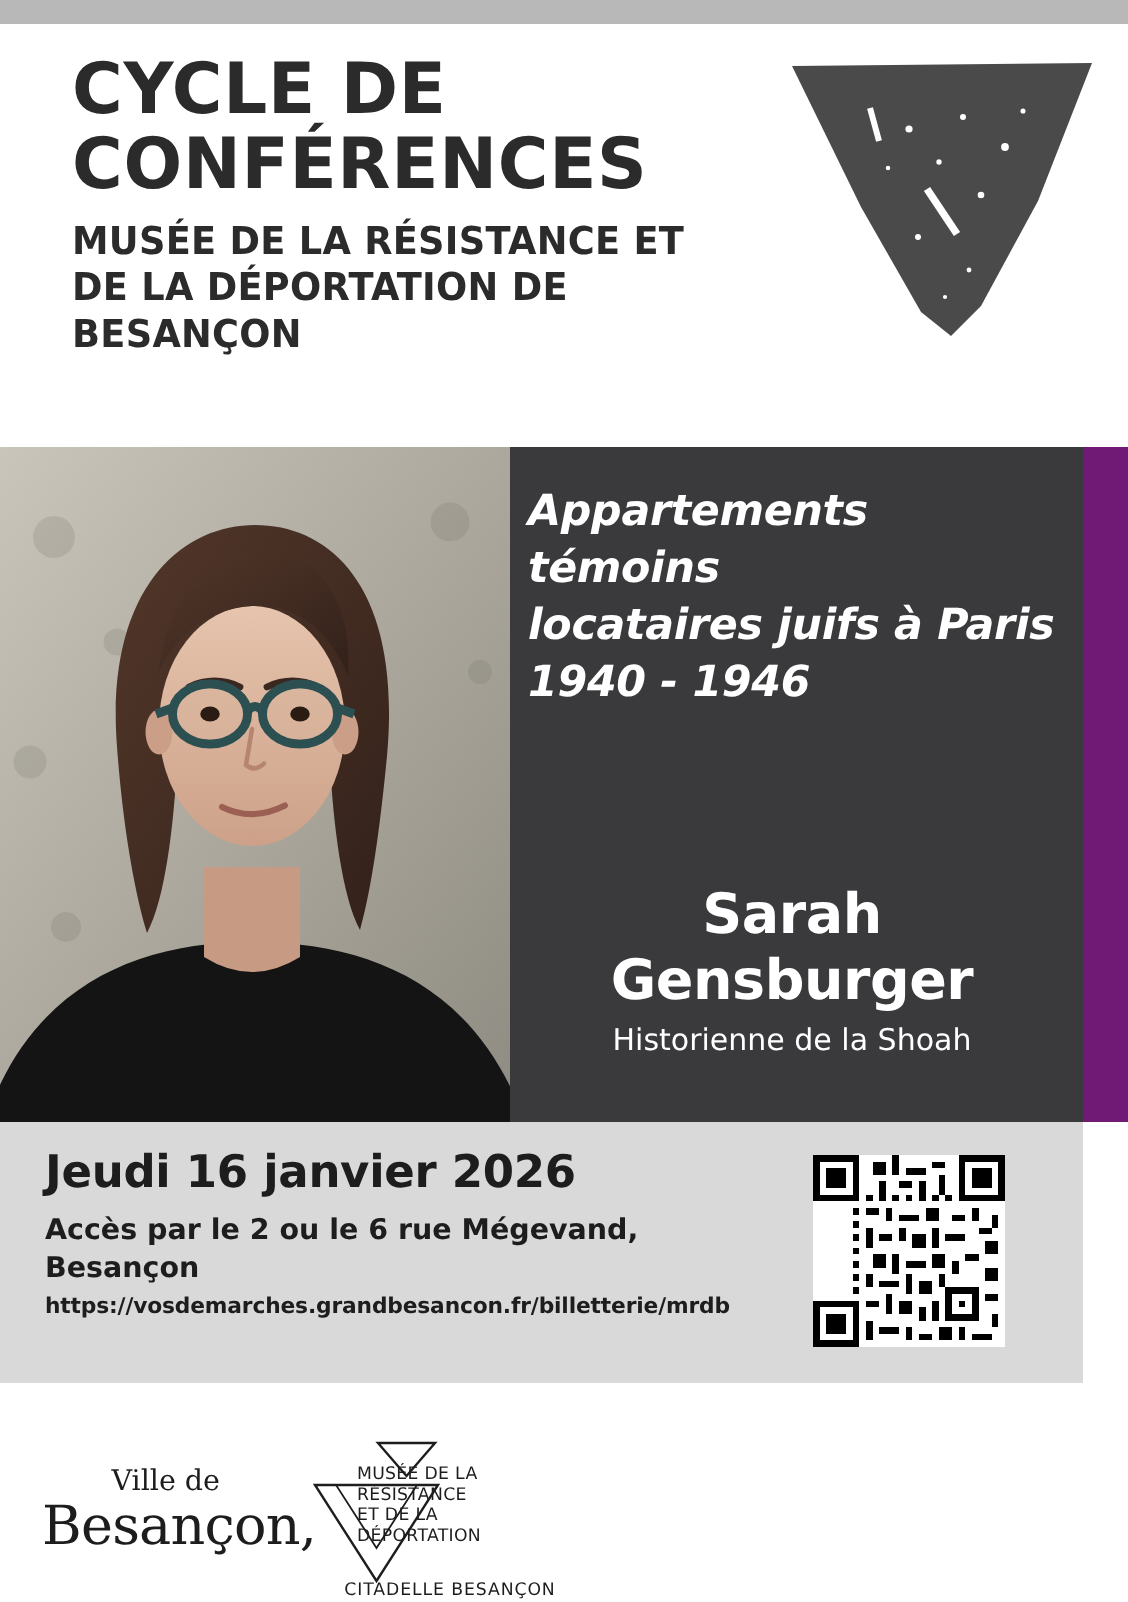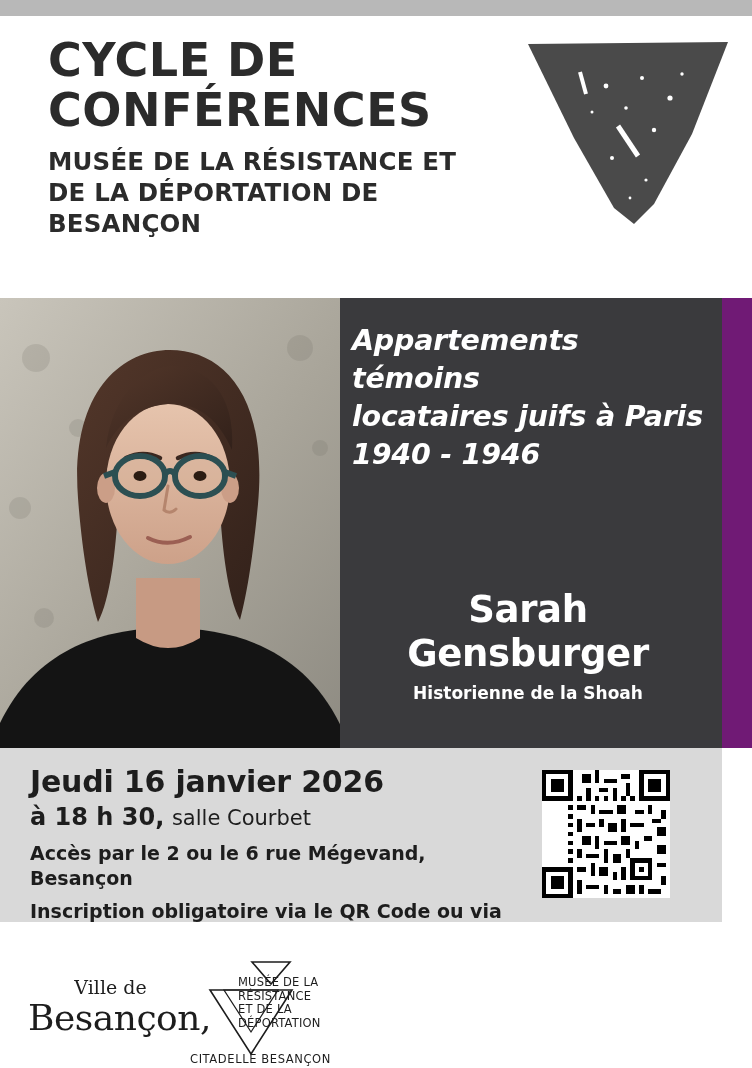--- a/index.html
+++ b/index.html
@@ -108,22 +108,22 @@
     font-family: "DejaVu Sans", sans-serif;
     font-weight: 700;
     font-size: 37px;
     line-height: 44px;
     letter-spacing: -0.3px;
     text-align: center;
   }
   .speaker-role {
     margin-top: 4px;
     font-family: "DejaVu Sans", sans-serif;
-    font-weight: 700;
-    font-size: 17px;
+    font-weight: 400;
+    font-size: 20px;
     line-height: 26px;
   }
 
   
   .info {
     position: absolute;
     left: 0; top: 732px;
     width: 752px;
     height: 182px;
     background: #ffffff;
@@ -226,20 +226,21 @@
     font-weight: 400;
     line-height: 13.5px;
     color: #1d1d1d;
     letter-spacing: 0.2px;
   }
   .logo-musee-caption {
     position: absolute;
     left: 190px;
     top: 122px;
     width: 220px;
+    text-align: center;
     font-family: "DejaVu Sans", sans-serif;
     font-size: 11.5px;
     letter-spacing: 0.6px;
     color: #1d1d1d;
   }
 </style>
 </head>
 <body>
 
 <div class="poster">
@@ -346,26 +347,21 @@
         <div class="speaker-name">Sarah Gensburger</div>
         <div class="speaker-role">Historienne de la Shoah</div>
       </div>
     </div>
   </div>
 
   <div class="info">
     <div class="info-grey"></div>
     <div class="info-text">
       <div class="info-date">Jeudi 16 janvier 2026</div>
-      <div class="info-time-row">
-        <span class="info-time-strong">à 18 h 30,</span>
-        <span class="info-room">salle Courbet</span>
-      </div>
       <div class="info-line">Accès par le 2 ou le 6 rue Mégevand, Besançon</div>
-      <div class="info-line">Inscription obligatoire via le QR Code ou via</div>
       <div class="info-url">https://vosdemarches.grandbesancon.fr/billetterie/mrdb</div>
     </div>
     <div class="qr-wrap">
       <svg viewBox="0 0 29 29" width="128" height="128" shape-rendering="crispEdges" aria-hidden="true">
         <rect width="29" height="29" fill="#ffffff"></rect>
         <g fill="#000000">
 
           <rect x="0" y="0" width="7" height="1"></rect>
             <rect x="0" y="6" width="7" height="1"></rect>
           <rect x="0" y="0" width="1" height="7"></rect>

